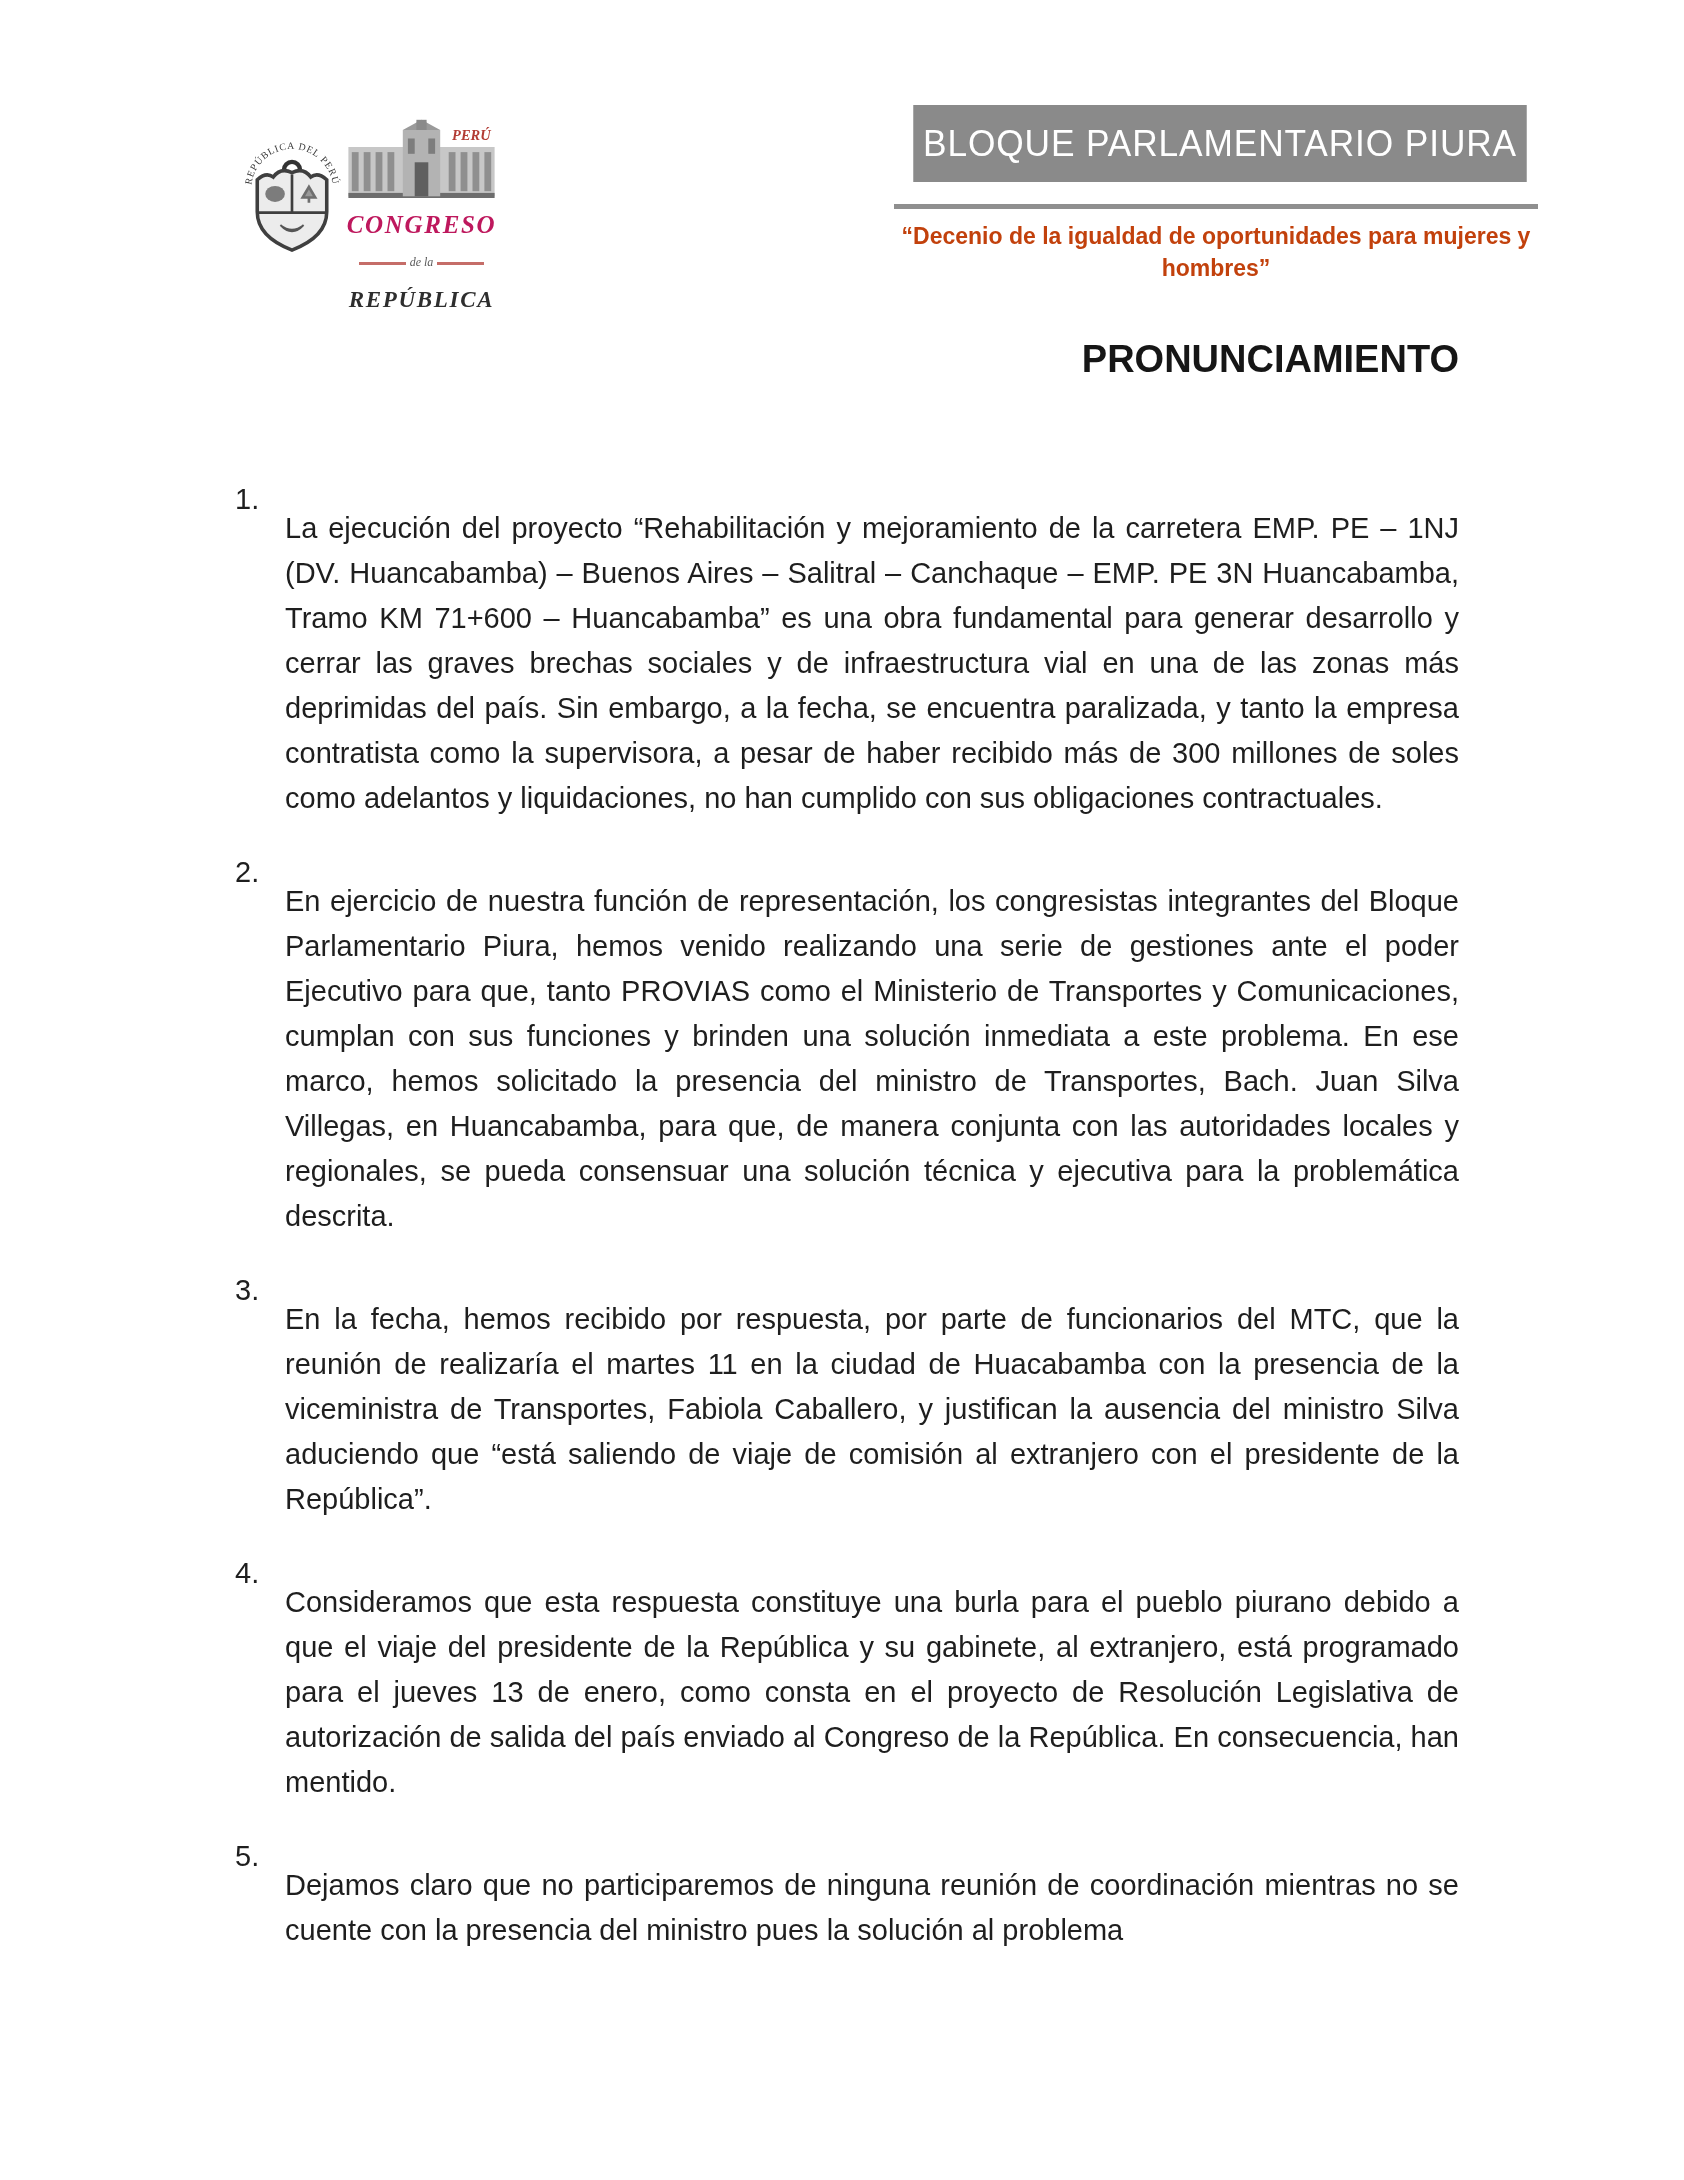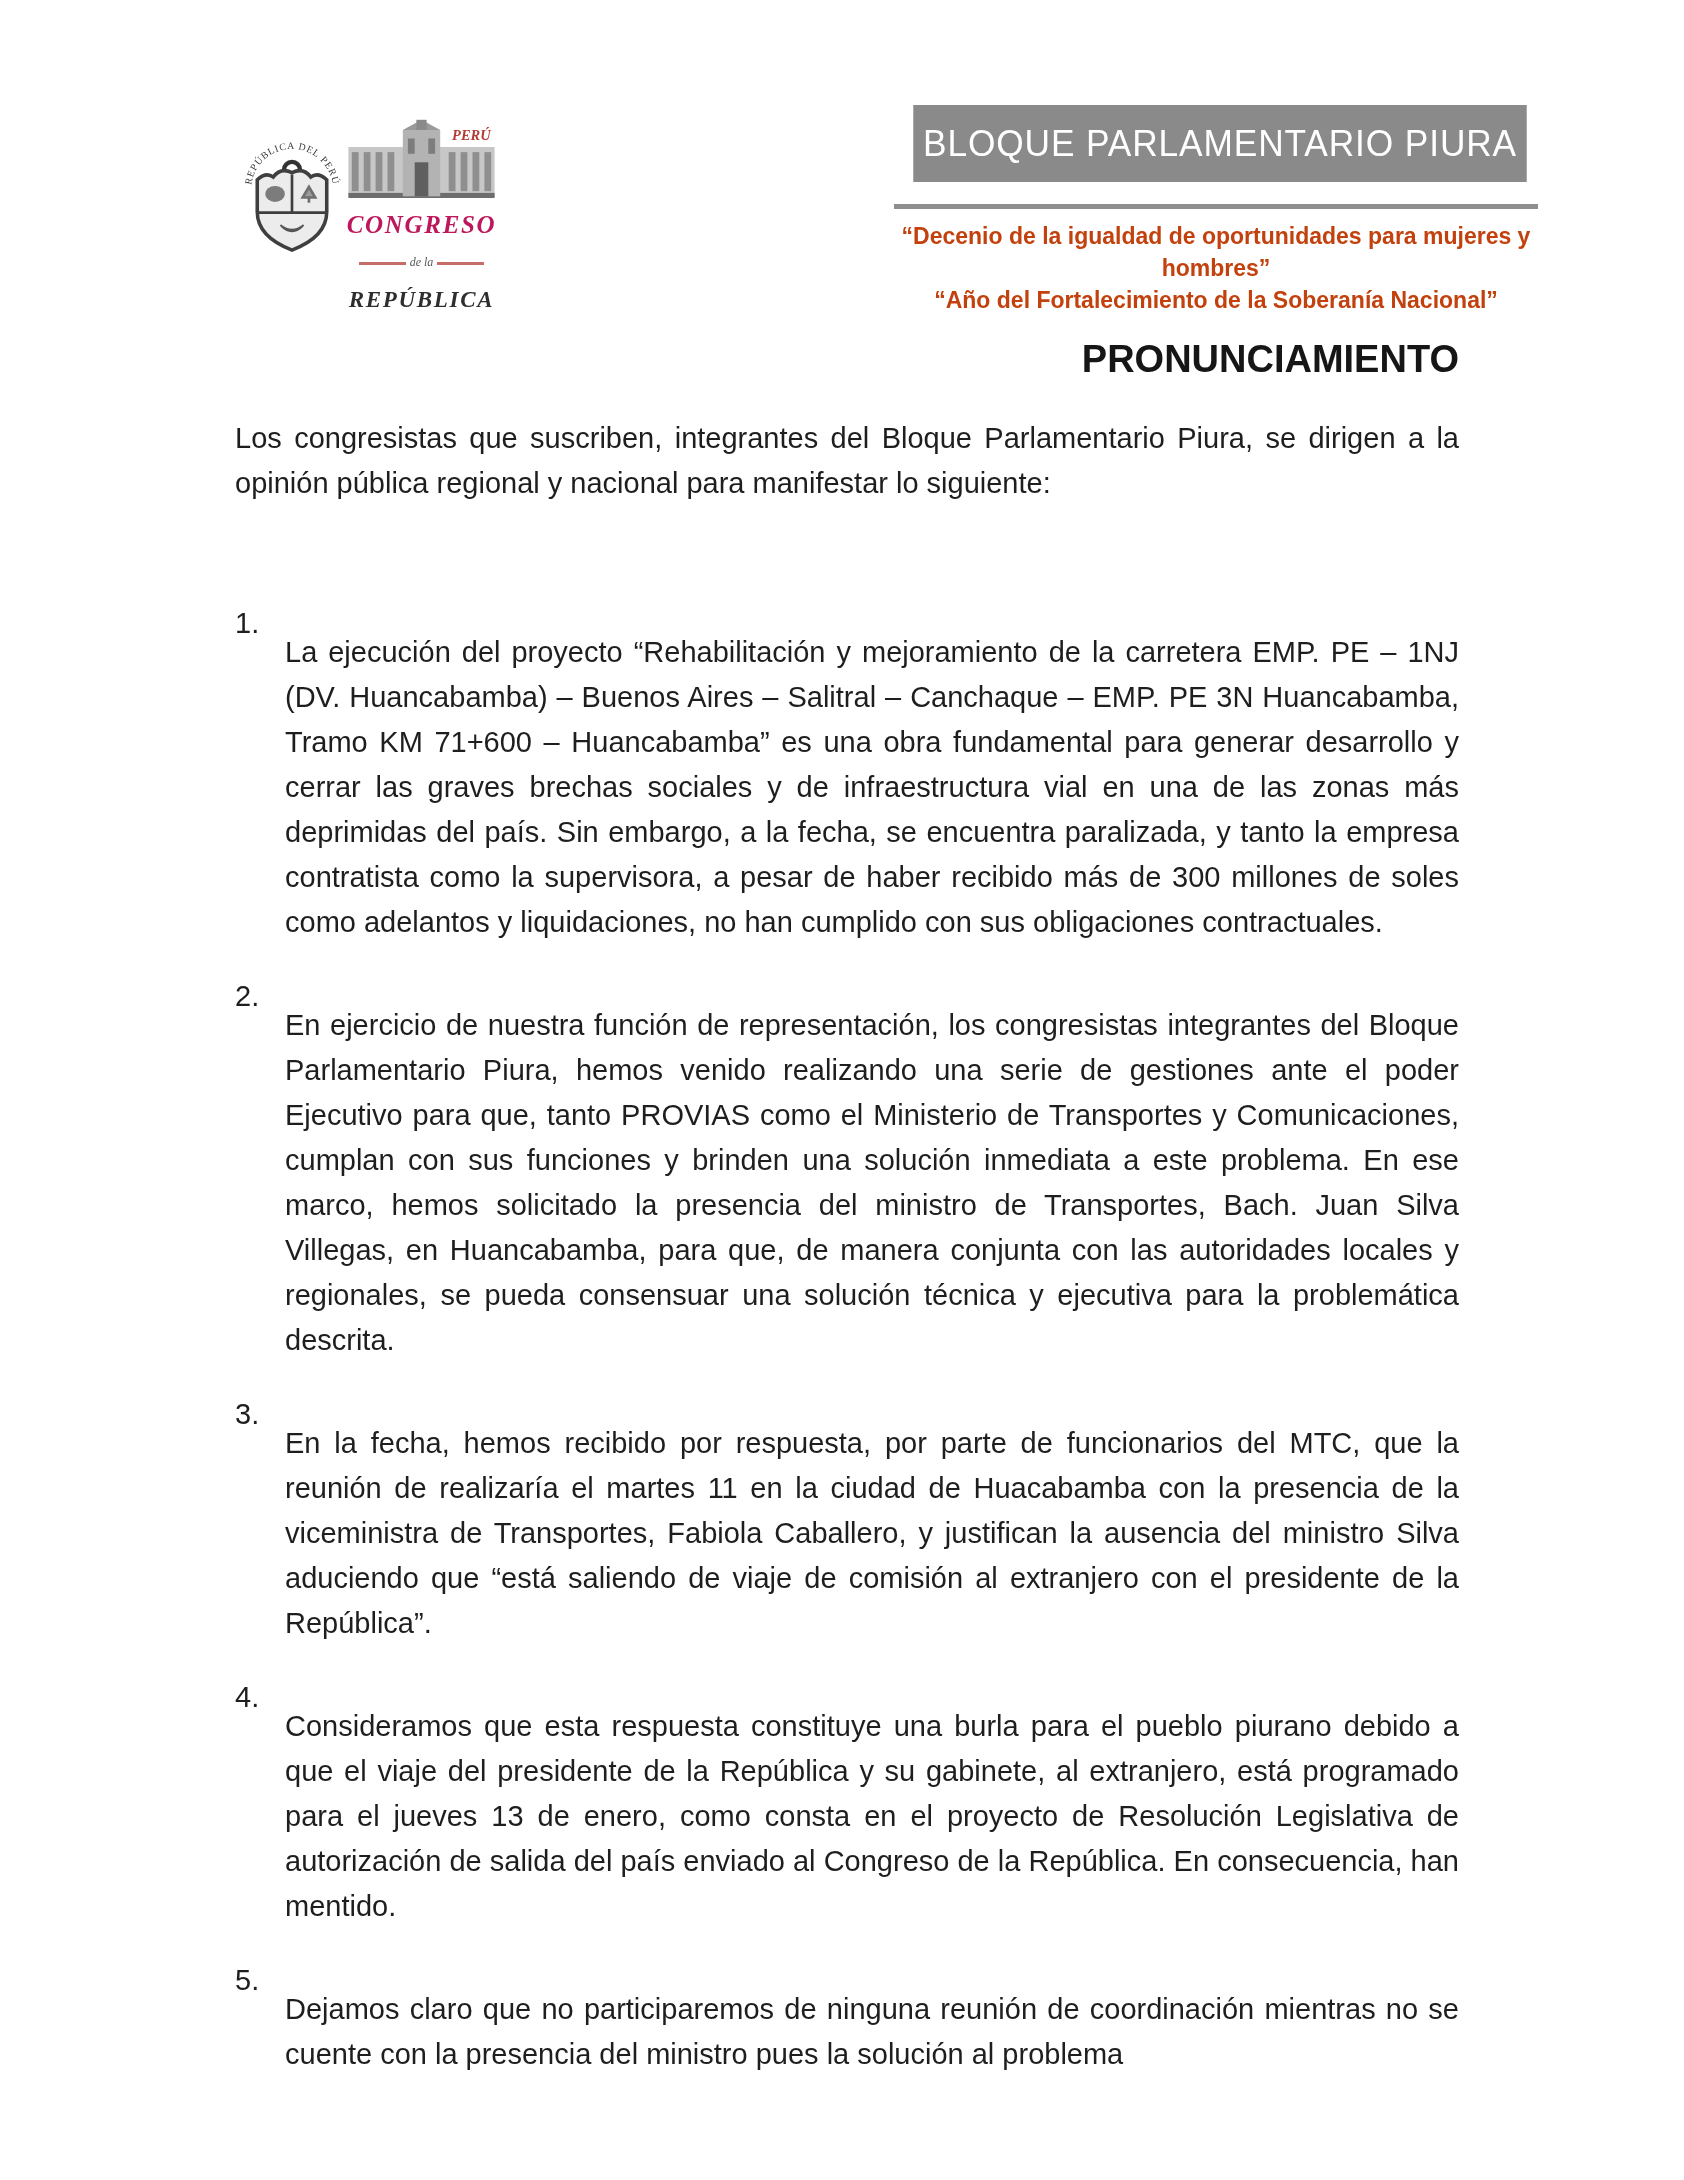--- a/index.html
+++ b/index.html
@@ -125,28 +125,26 @@
       <div class="line1">CONGRESO</div>
       <div class="line2"><span class="rule"></span><span>de la</span><span class="rule"></span></div>
       <div class="line3">REPÚBLICA</div>
     </div>
 
     <div class="right-head">
       <div class="banner">BLOQUE PARLAMENTARIO PIURA</div>
       <div class="head-divider"></div>
       <div class="mottos">
         <div>“Decenio de la igualdad de oportunidades para mujeres y hombres”</div>
-        <div>“Año del Fortalecimiento de la Soberanía Nacional”</div>
       </div>
     </div>
   </div>
 
   <h1 class="doc-title">PRONUNCIAMIENTO</h1>
 
-  <p class="intro">Los congresistas que suscriben, integrantes del Bloque Parlamentario Piura, se dirigen a la opinión pública regional y nacional para manifestar lo siguiente:</p>
 
   <ol class="numbered-list">
     <li class="num-item">
       <span class="num">1.</span>
       <span class="txt">La ejecución del proyecto “Rehabilitación y mejoramiento de la carretera EMP. PE – 1NJ (DV. Huancabamba) – Buenos Aires – Salitral – Canchaque – EMP. PE 3N Huancabamba, Tramo KM 71+600 – Huancabamba” es una obra fundamental para generar desarrollo y cerrar las graves brechas sociales y de infraestructura vial en una de las zonas más deprimidas del país. Sin embargo, a la fecha, se encuentra paralizada, y tanto la empresa contratista como la supervisora, a pesar de haber recibido más de 300 millones de soles como adelantos y liquidaciones, no han cumplido con sus obligaciones contractuales.</span>
     </li>
 
     <li class="num-item">
       <span class="num">2.</span>
       <span class="txt">En ejercicio de nuestra función de representación, los congresistas integrantes del Bloque Parlamentario Piura, hemos venido realizando una serie de gestiones ante el poder Ejecutivo para que, tanto PROVIAS como el Ministerio de Transportes y Comunicaciones, cumplan con sus funciones y brinden una solución inmediata a este problema. En ese marco, hemos solicitado la presencia del ministro de Transportes, Bach. Juan Silva Villegas, en Huancabamba, para que, de manera conjunta con las autoridades locales y regionales, se pueda consensuar una solución técnica y ejecutiva para la problemática descrita.</span>

